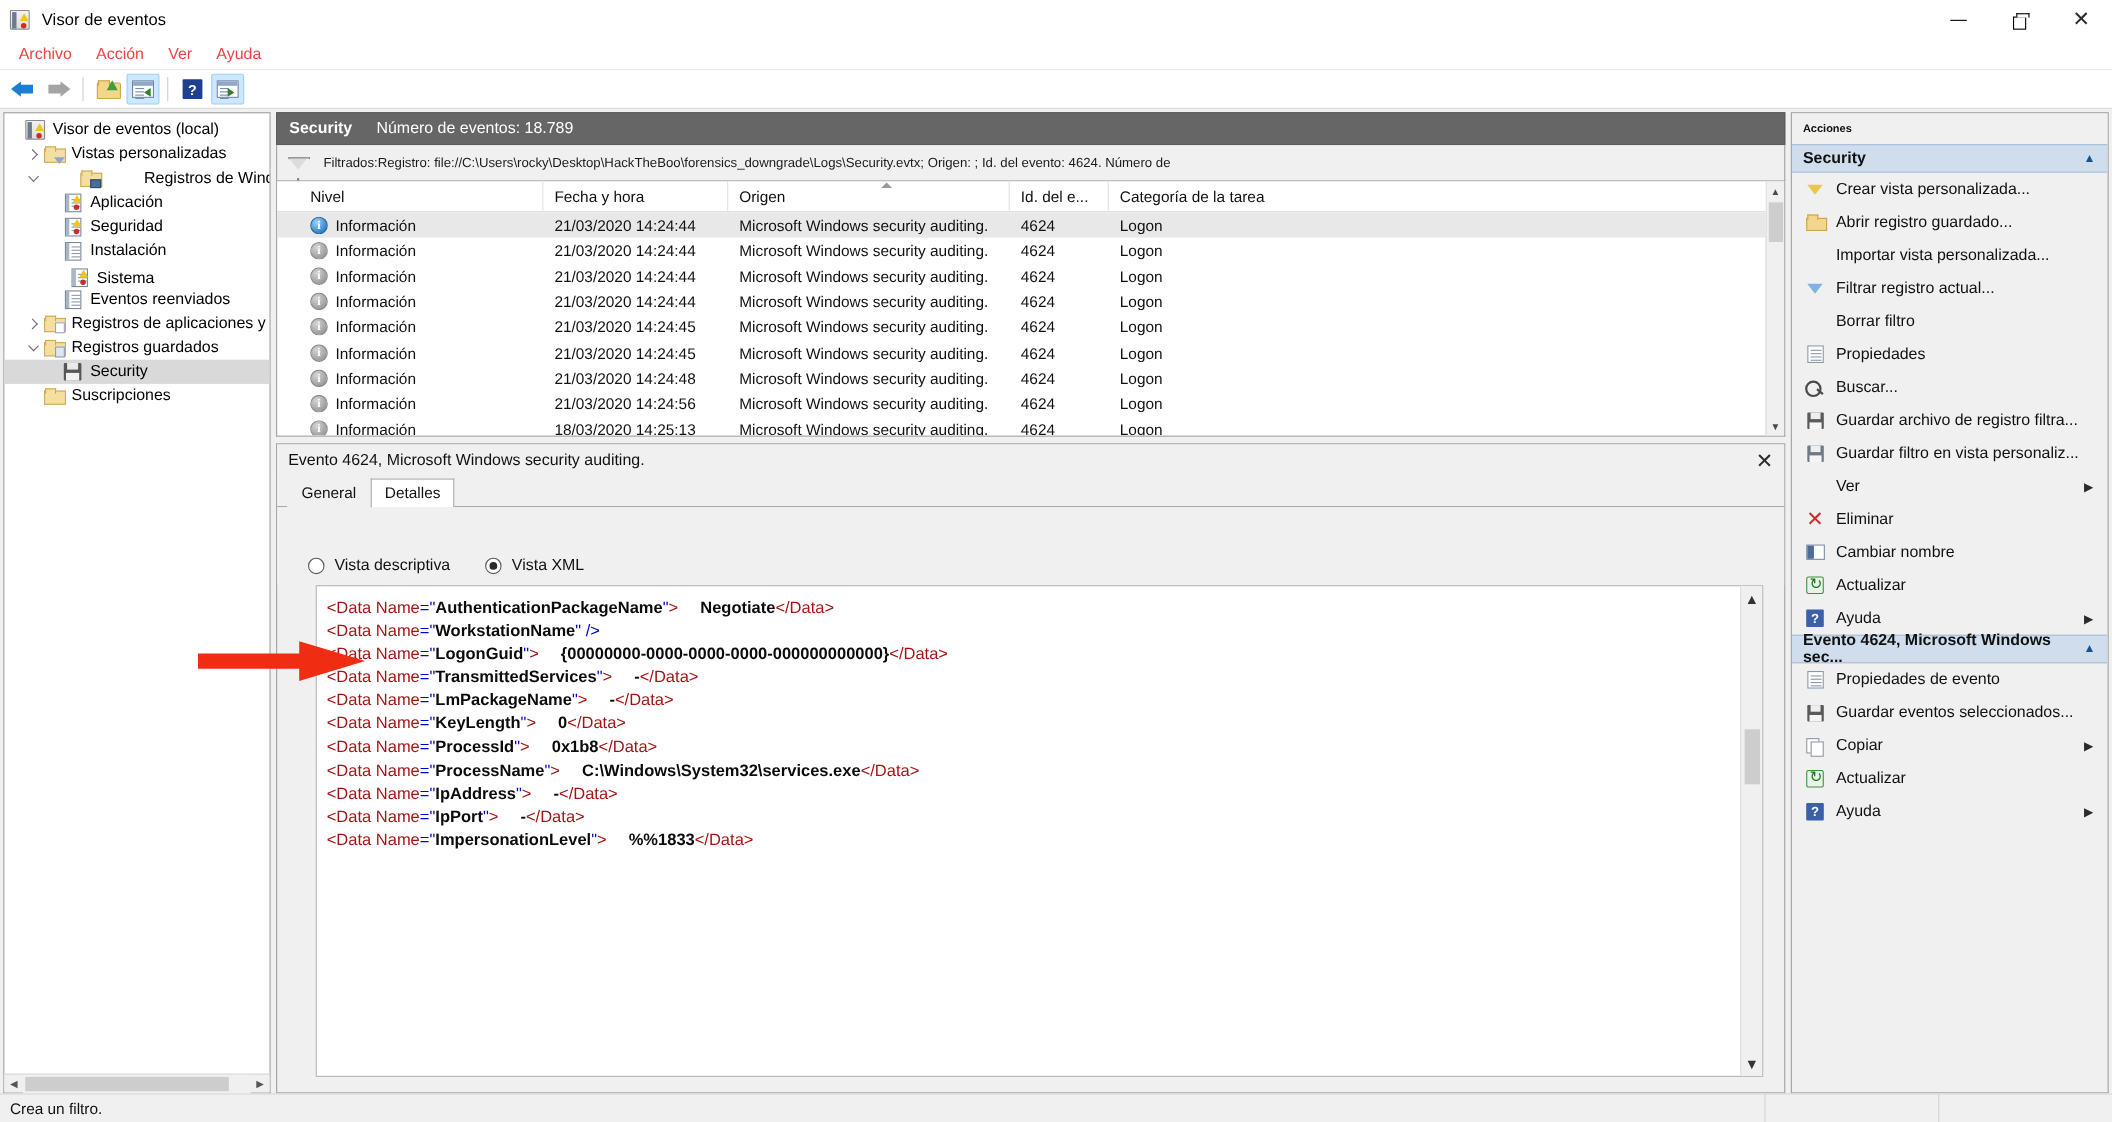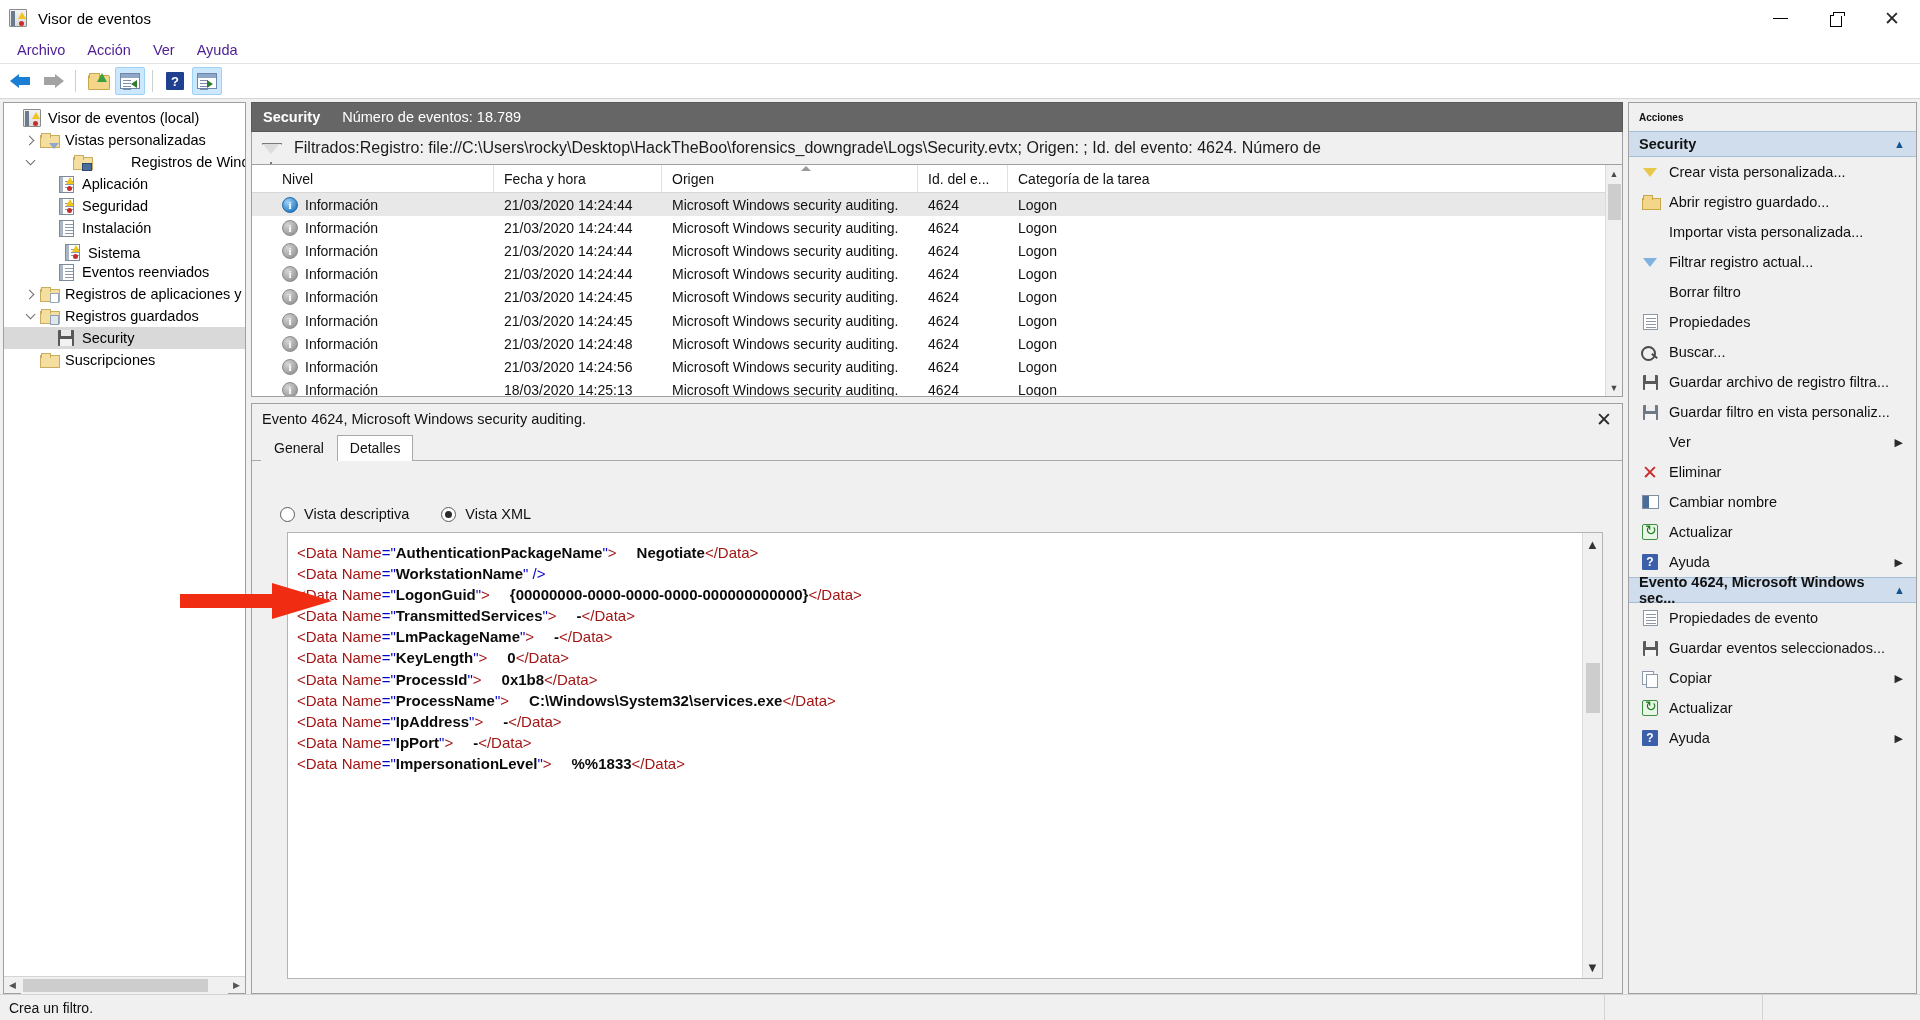--- a/index.html
+++ b/index.html
@@ -69,21 +69,21 @@
   .glyph-close { font-size: 19px; line-height: 19px; font-family: "DejaVu Sans", sans-serif; font-weight: 300; }
 
   
   .menubar {
     height: 27px; min-height: 27px;
     display: flex; align-items: center;
     background: #ffffff; padding-left: 6px;
     border-bottom: 1px solid #e3e3e3;
   }
   .menu-item {
-    padding: 3px 11px; font-size: 14.5px; color: #4c1d95; cursor: default;
+    padding: 3px 11px; font-size: 14.5px; color: #ef4444; cursor: default;
   }
 
   
   .toolbar {
     height: 35px; min-height: 35px;
     display: flex; align-items: center;
     background: #ffffff; padding-left: 5px;
     border-bottom: 1px solid #d6d6d6;
   }
   .tb-btn {
@@ -222,21 +222,21 @@
     overflow: hidden;
   }
   .funnel {
     width:0;height:0; border-left:9px solid transparent; border-right:9px solid transparent;
     border-top:11px solid #dcdcdc; position:relative; margin-right: 14px; flex:0 0 auto;
   }
   .funnel::after{ content:""; position:absolute; left:-9px; top:-11px; width:18px;height:11px;
     border-left:1.5px solid #7a7a7a; border-right:1.5px solid #7a7a7a; border-top:1.5px solid #7a7a7a;
     clip-path: polygon(0 0,100% 0,100% 12%,55% 100%,45% 100%,0 12%);}
   .funnel-stem { position:absolute; left:-1px; top:8px; width:2px; height:8px; background:#7a7a7a;}
-  .filter-text { font-size:16px; color:#1b1b1b; white-space:nowrap; }
+  .filter-text { font-size:12px; color:#1b1b1b; white-space:nowrap; }
 
   .list-wrap {
     flex: 0 0 auto; height: 232px;
     background:#fff; border:1px solid #a0a0a0; border-top:none;
     display:flex; flex-direction: column; overflow:hidden;
   }
   .list-head {
     display:flex; height:28px; min-height:28px; background:#fff;
     border-bottom:1px solid #d7d7d7; position:relative;
   }

